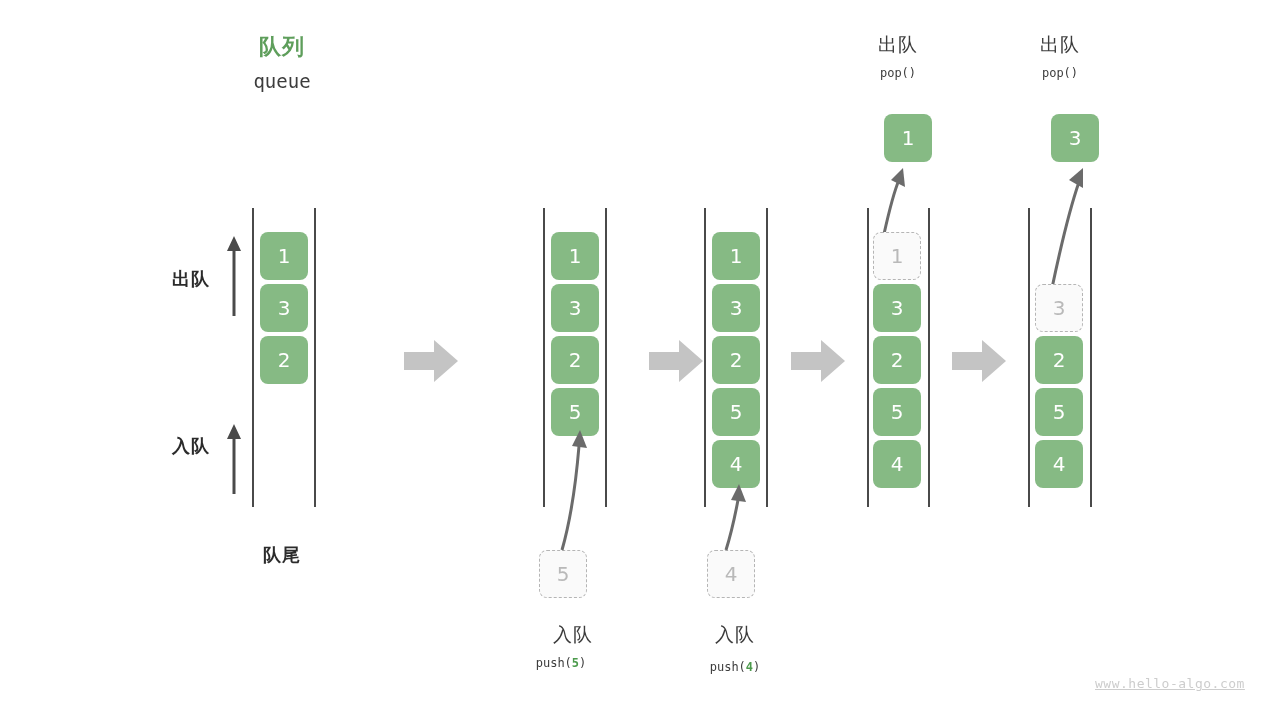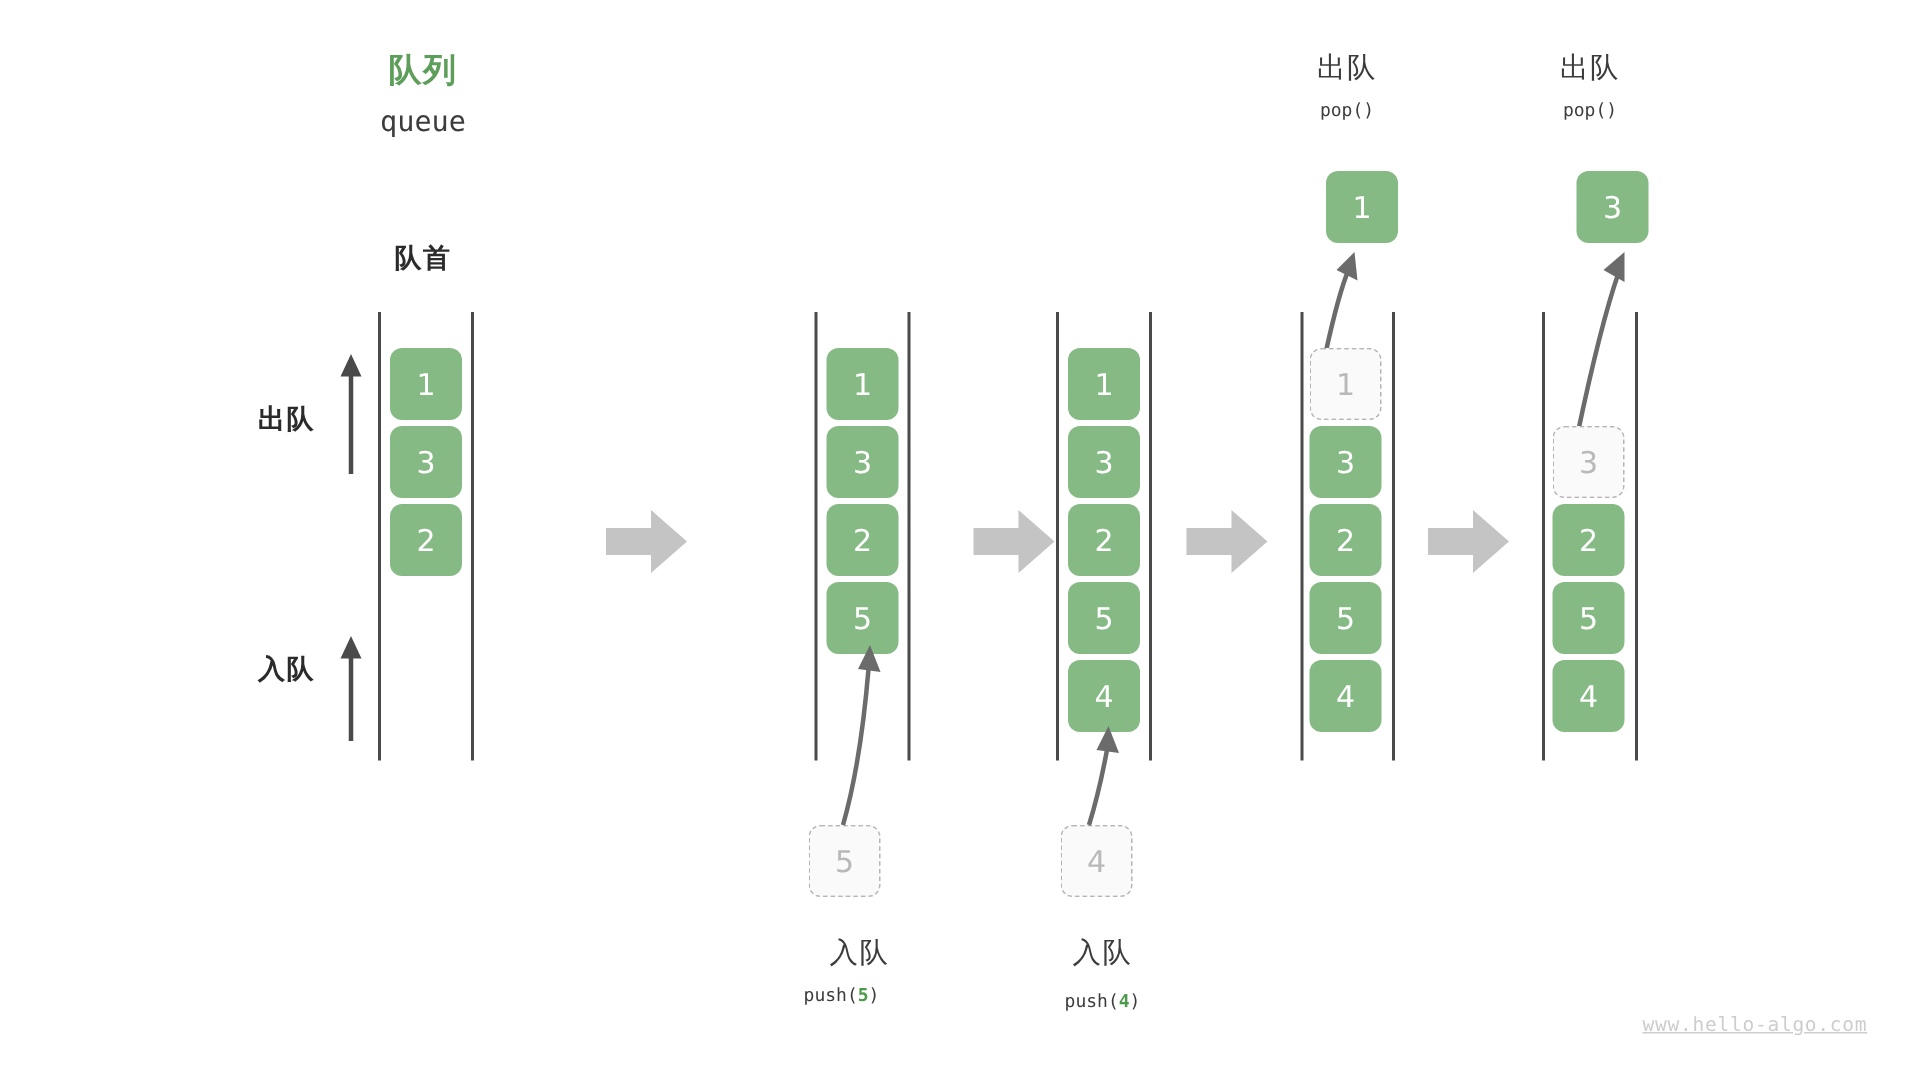--- a/index.html
+++ b/index.html
@@ -54,21 +54,21 @@
   svg{display:block;overflow:visible;}
 </style>
 </head>
 <body>
 
 <div id="stage">
 
   <div class="abs title-cn" style="left:186px;top:32px;width:160px;">队列</div>
   <div class="abs title-en" style="left:186px;top:70px;width:160px;">queue</div>
 
-  <div class="abs lbl-bold" style="left:186px;top:160px;width:160px;">队首</div>
+  <div class="abs lbl-bold" style="left:186px;top:543px;width:160px;">队尾</div>
 
   <div class="abs lbl-bold" style="left:140px;top:267px;width:70px;">出队</div>
   <div class="abs" style="left:208px;top:236px;">
     <svg width="20" height="82" viewBox="0 0 20 82">
       <line x1="10" y1="80" x2="10" y2="12" stroke="#4a4a4a" stroke-width="3"></line>
       <polygon points="10,0 17,15 3,15" fill="#4a4a4a"></polygon>
     </svg>
   </div>
 
   <div class="abs lbl-bold" style="left:140px;top:434px;width:70px;">入队</div>

